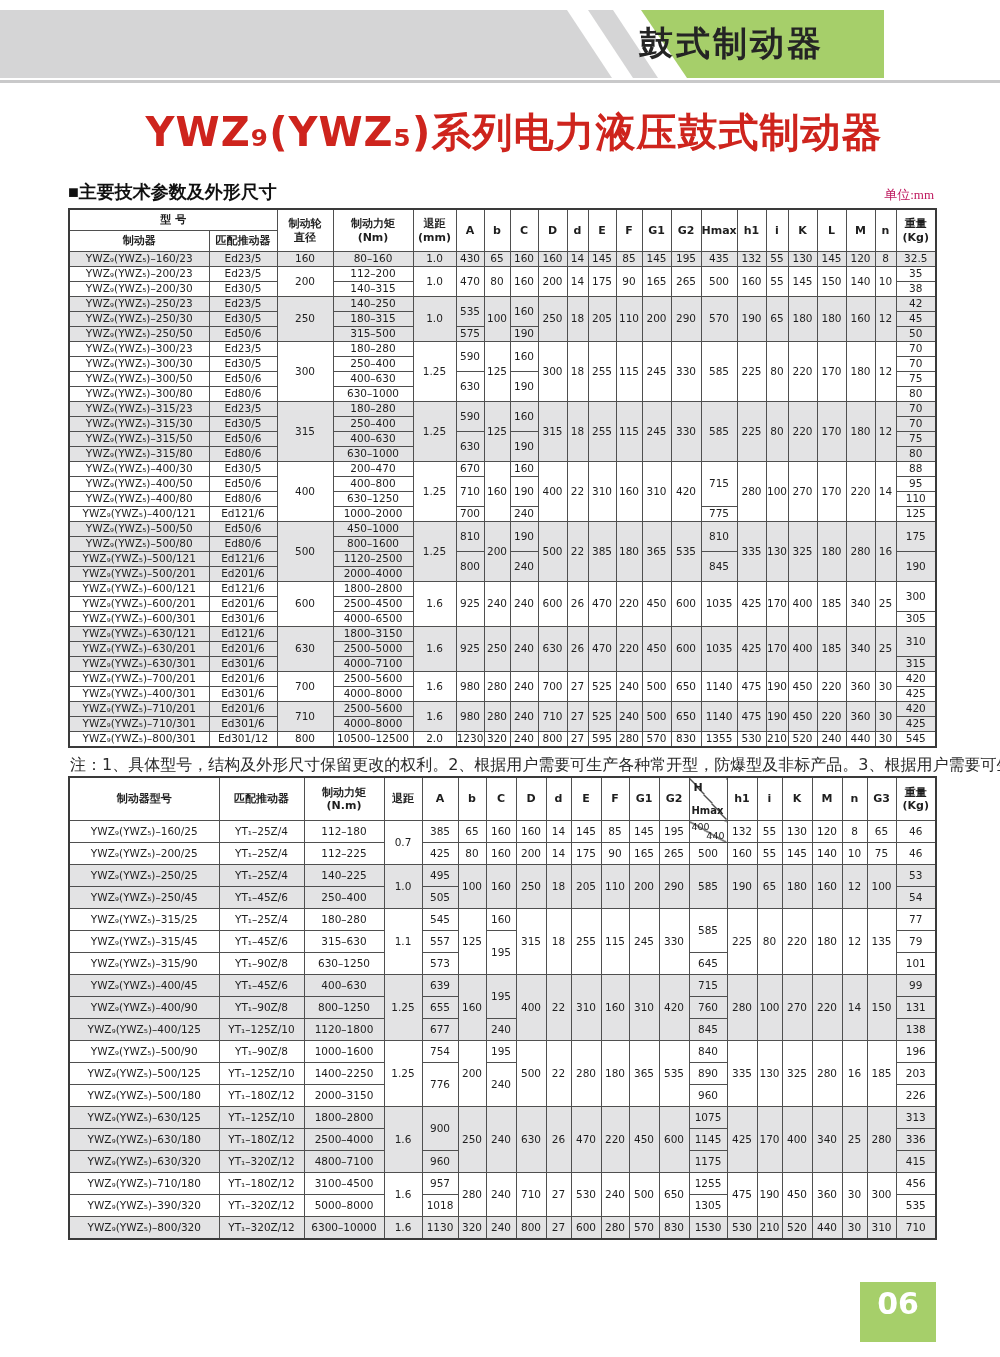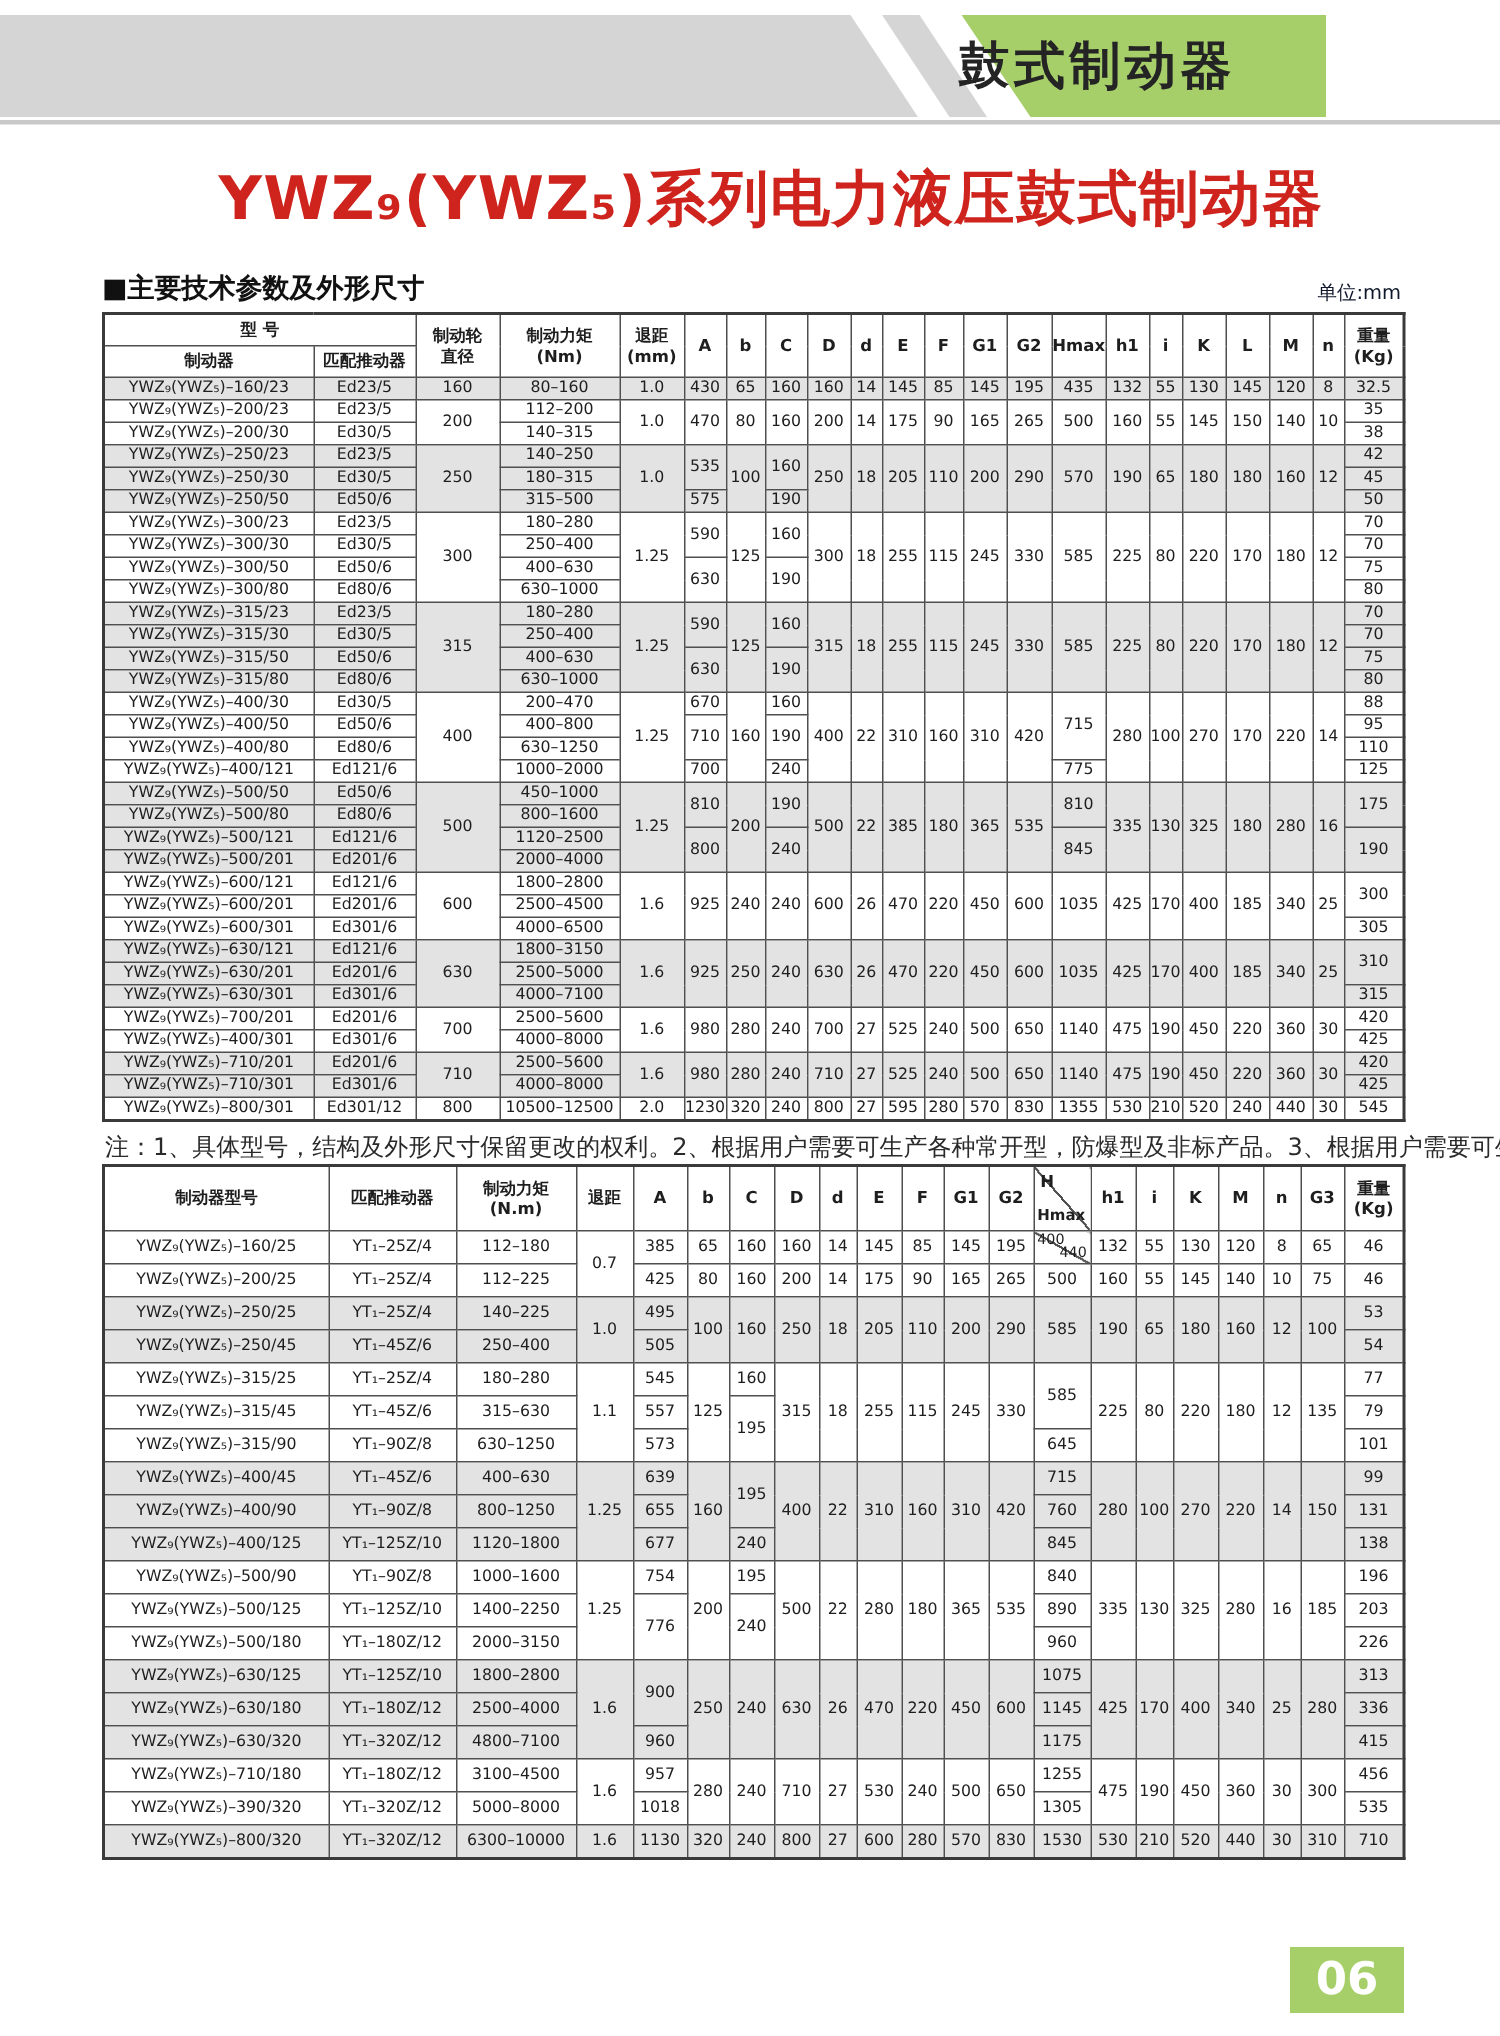--- a/index.html
+++ b/index.html
@@ -11,43 +11,43 @@
   .topband{position:absolute;top:10px;left:0;width:884px;height:68px;}
   .band-gray{position:absolute;inset:0;background:#d5d5d6;clip-path:polygon(0 0,567px 0,612px 100%,0 100%);}
   .band-stripe{position:absolute;inset:0;background:#d5d5d6;clip-path:polygon(588px 0,613px 0,658px 100%,633px 100%);}
   .band-green{position:absolute;inset:0;background:#a6cf6a;clip-path:polygon(641px 0,1000px 0,1000px 100%,687px 100%);}
   .band-title{position:absolute;right:60px;top:50%;transform:translateY(-50%);
     font-size:34px;font-weight:bold;color:#242424;letter-spacing:3px;white-space:nowrap;}
   .rule{position:absolute;top:80px;left:0;width:1000px;height:3px;background:#c9c9ca;}
   
   .content{position:absolute;top:95px;left:0;width:1000px;}
   .title{text-align:center;color:#ce241d;font-size:40px;font-weight:bold;margin:10px 0 12px 0;letter-spacing:1px;padding-left:28px;}
-  .sec-row{display:flex;justify-content:space-between;align-items:flex-end;margin:20px 66px 4px 68px;}
+  .sec-row{display:flex;justify-content:space-between;align-items:flex-end;margin:20px 66px 4px 68px;font-family:Liberation Serif, serif;}
   .sec-title{font-size:18px;font-weight:bold;color:#111;}
-  .unit{font-size:13px;color:#0f172a;}
+  .unit{font-size:13px;color:#be185d;}
   table{border-collapse:collapse;table-layout:fixed;width:867px;margin-left:68px;border:2px solid #3a3a3a;}
   th,td{border:1px solid #4f4f4f;text-align:center;vertical-align:middle;padding:0;overflow:hidden;}
   th{font-size:11px;font-weight:bold;white-space:pre-line;line-height:1.2;background:#fff;}
   #t1 th{height:20px;}
   #t1 td{font-size:10.5px;height:14px;line-height:1.05;}
   #t2 th{height:42px;}
   #t2 td{font-size:10.5px;height:21px;line-height:1.05;}
   tr.shade td{background:#e3e3e4;}
   
   .diag{position:relative;
     background-image:linear-gradient(to right top,
       transparent calc(50% - 0.7px), #4f4f4f calc(50% - 0.7px),
       #4f4f4f calc(50% + 0.7px), transparent calc(50% + 0.7px));}
   .diag .d1{position:absolute;top:1px;left:2px;font-size:9.5px;}
   .diag .d2{position:absolute;bottom:1px;right:2px;font-size:9.5px;}
   th.diag .d1{font-size:11px;top:3px;left:4px;}
   th.diag .d2{font-size:10px;bottom:3px;right:3px;}
   .note{margin:7px 60px 0 70px;font-size:16px;color:#2a2a2a;white-space:nowrap;}
   .sec2{margin:16px 68px 6px 68px;font-size:18px;font-weight:bold;color:#111;}
-  .pagenum{position:absolute;right:64px;bottom:15px;width:76px;height:44px;background:#a6cf6a;
+  .pagenum{position:absolute;right:64px;bottom:15px;width:76px;height:60px;background:#a6cf6a;
     color:#fff;font-size:30px;font-weight:bold;text-align:center;line-height:44px;}
 </style>
 </head>
 <body>
 
 <div class="topband">
   <div class="band-gray"></div>
   <div class="band-stripe"></div>
   <div class="band-green"></div>
   <div class="band-title">鼓式制动器</div>

